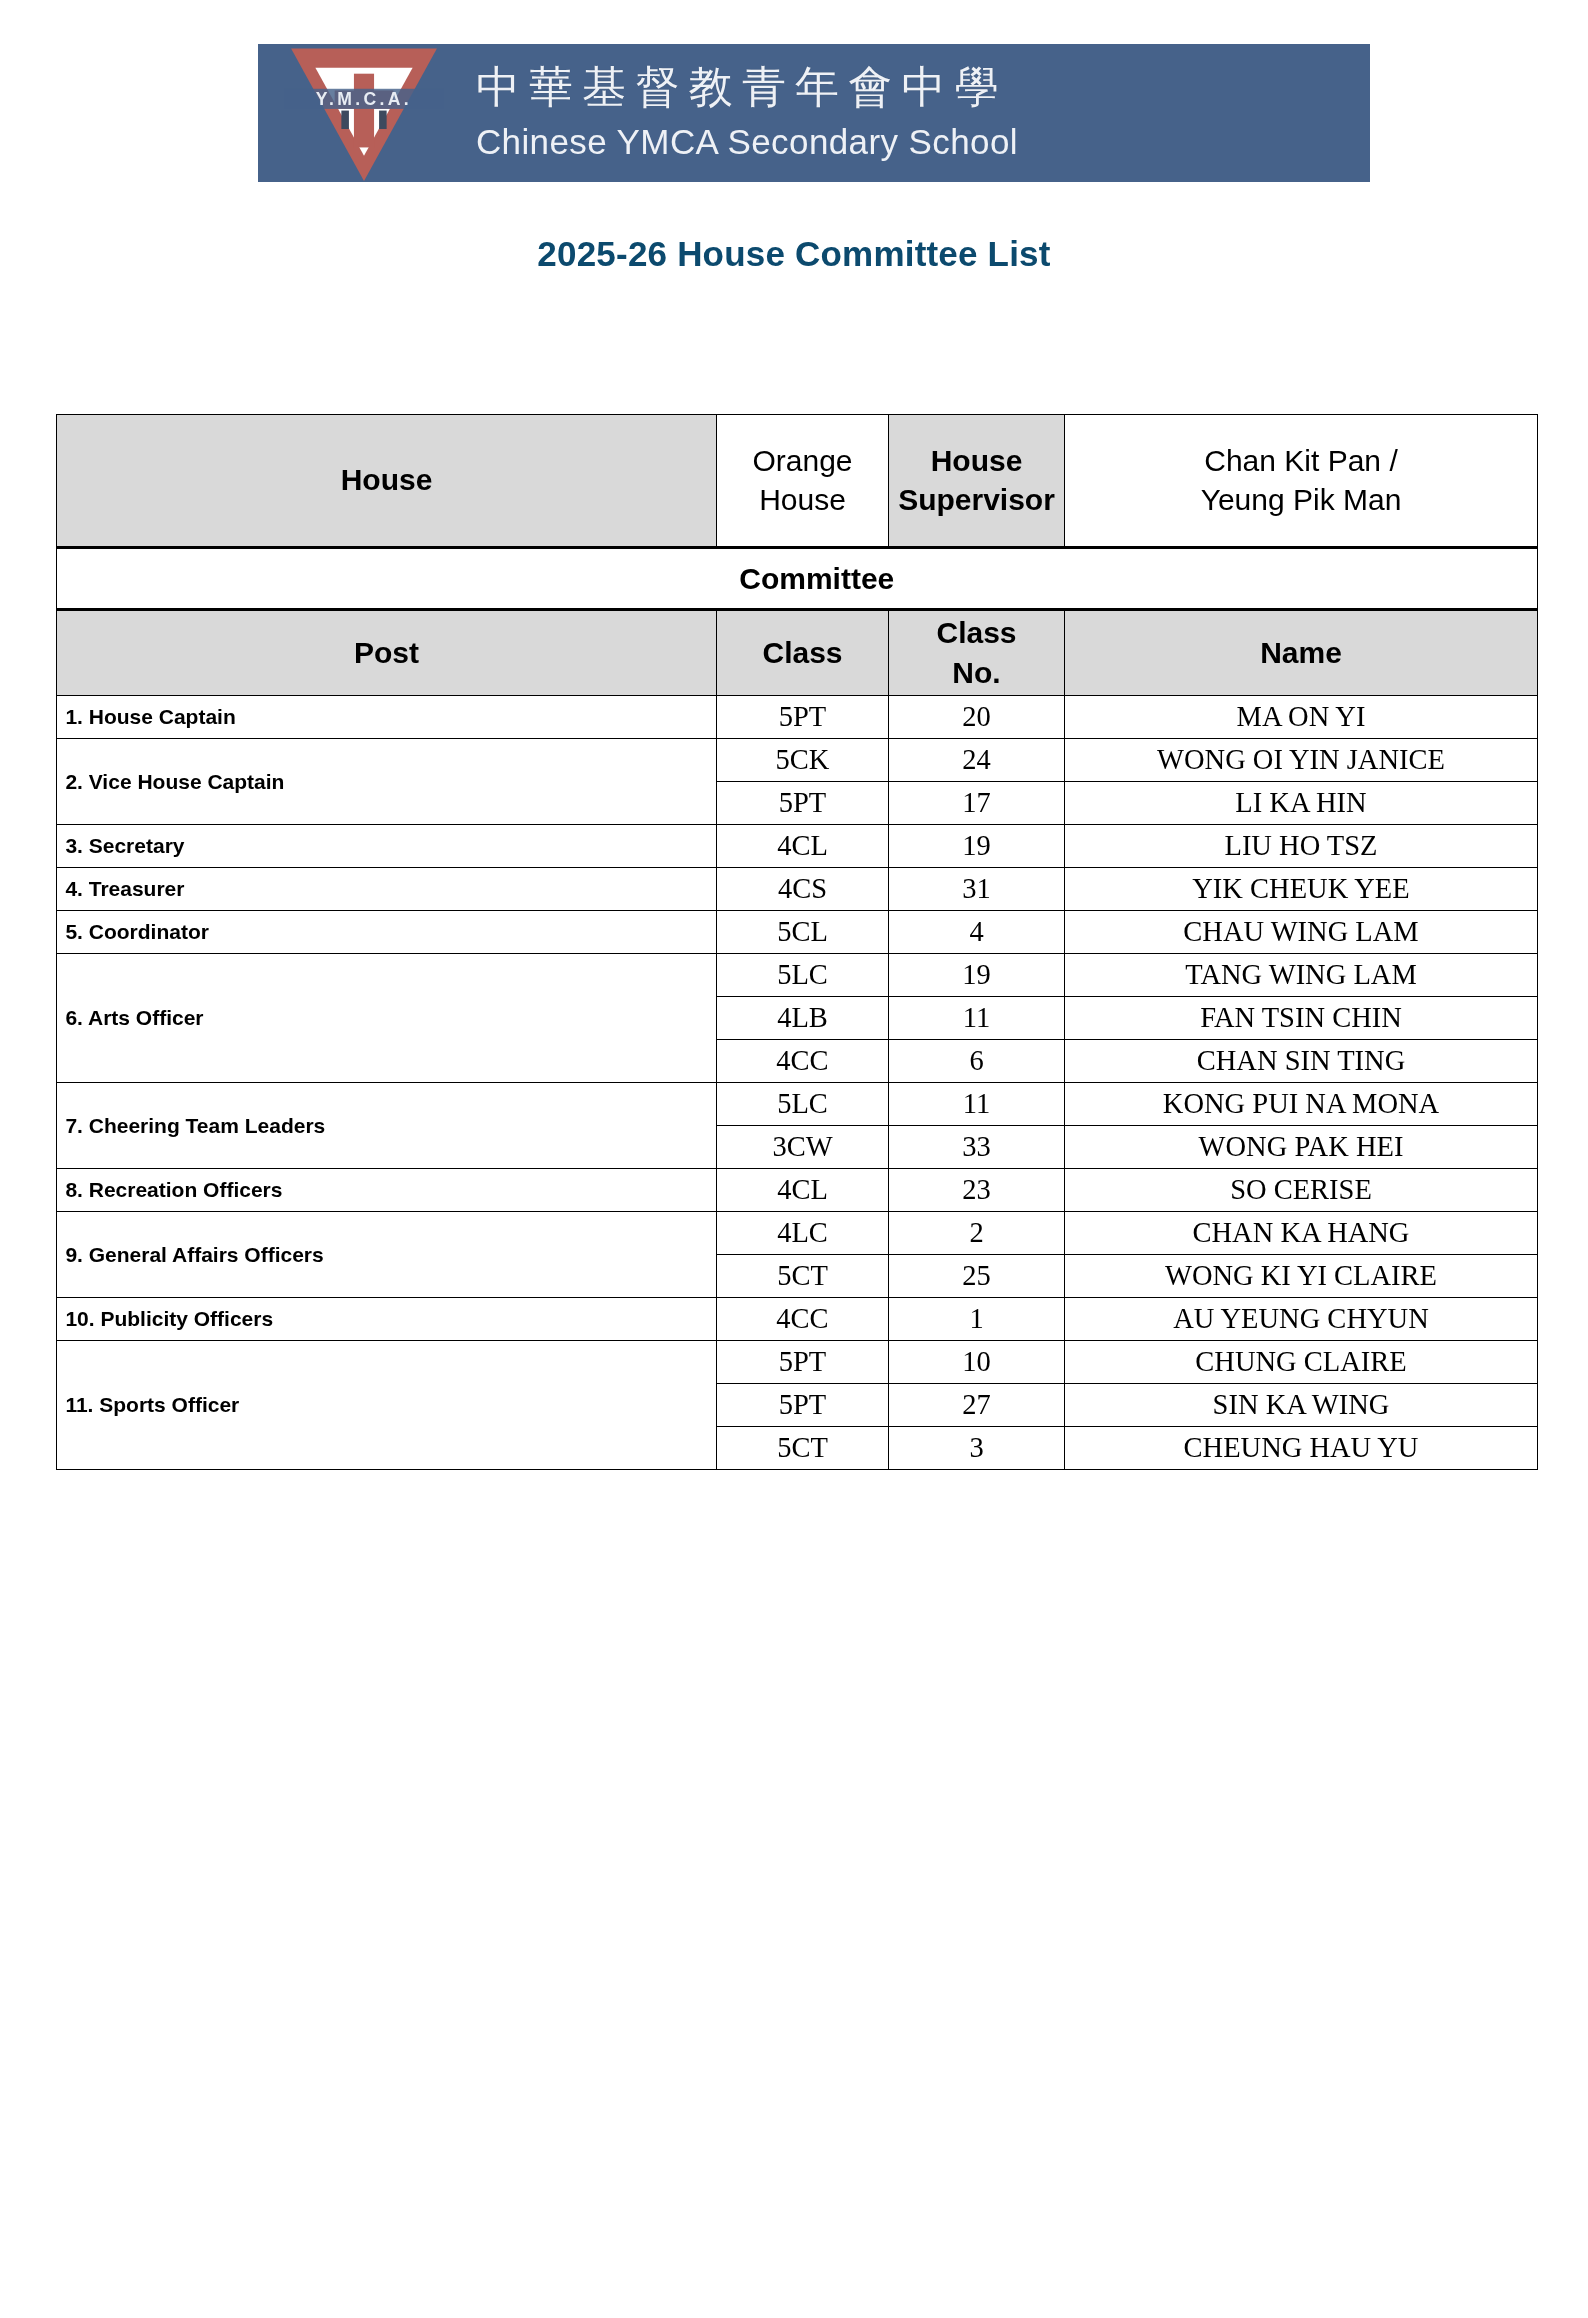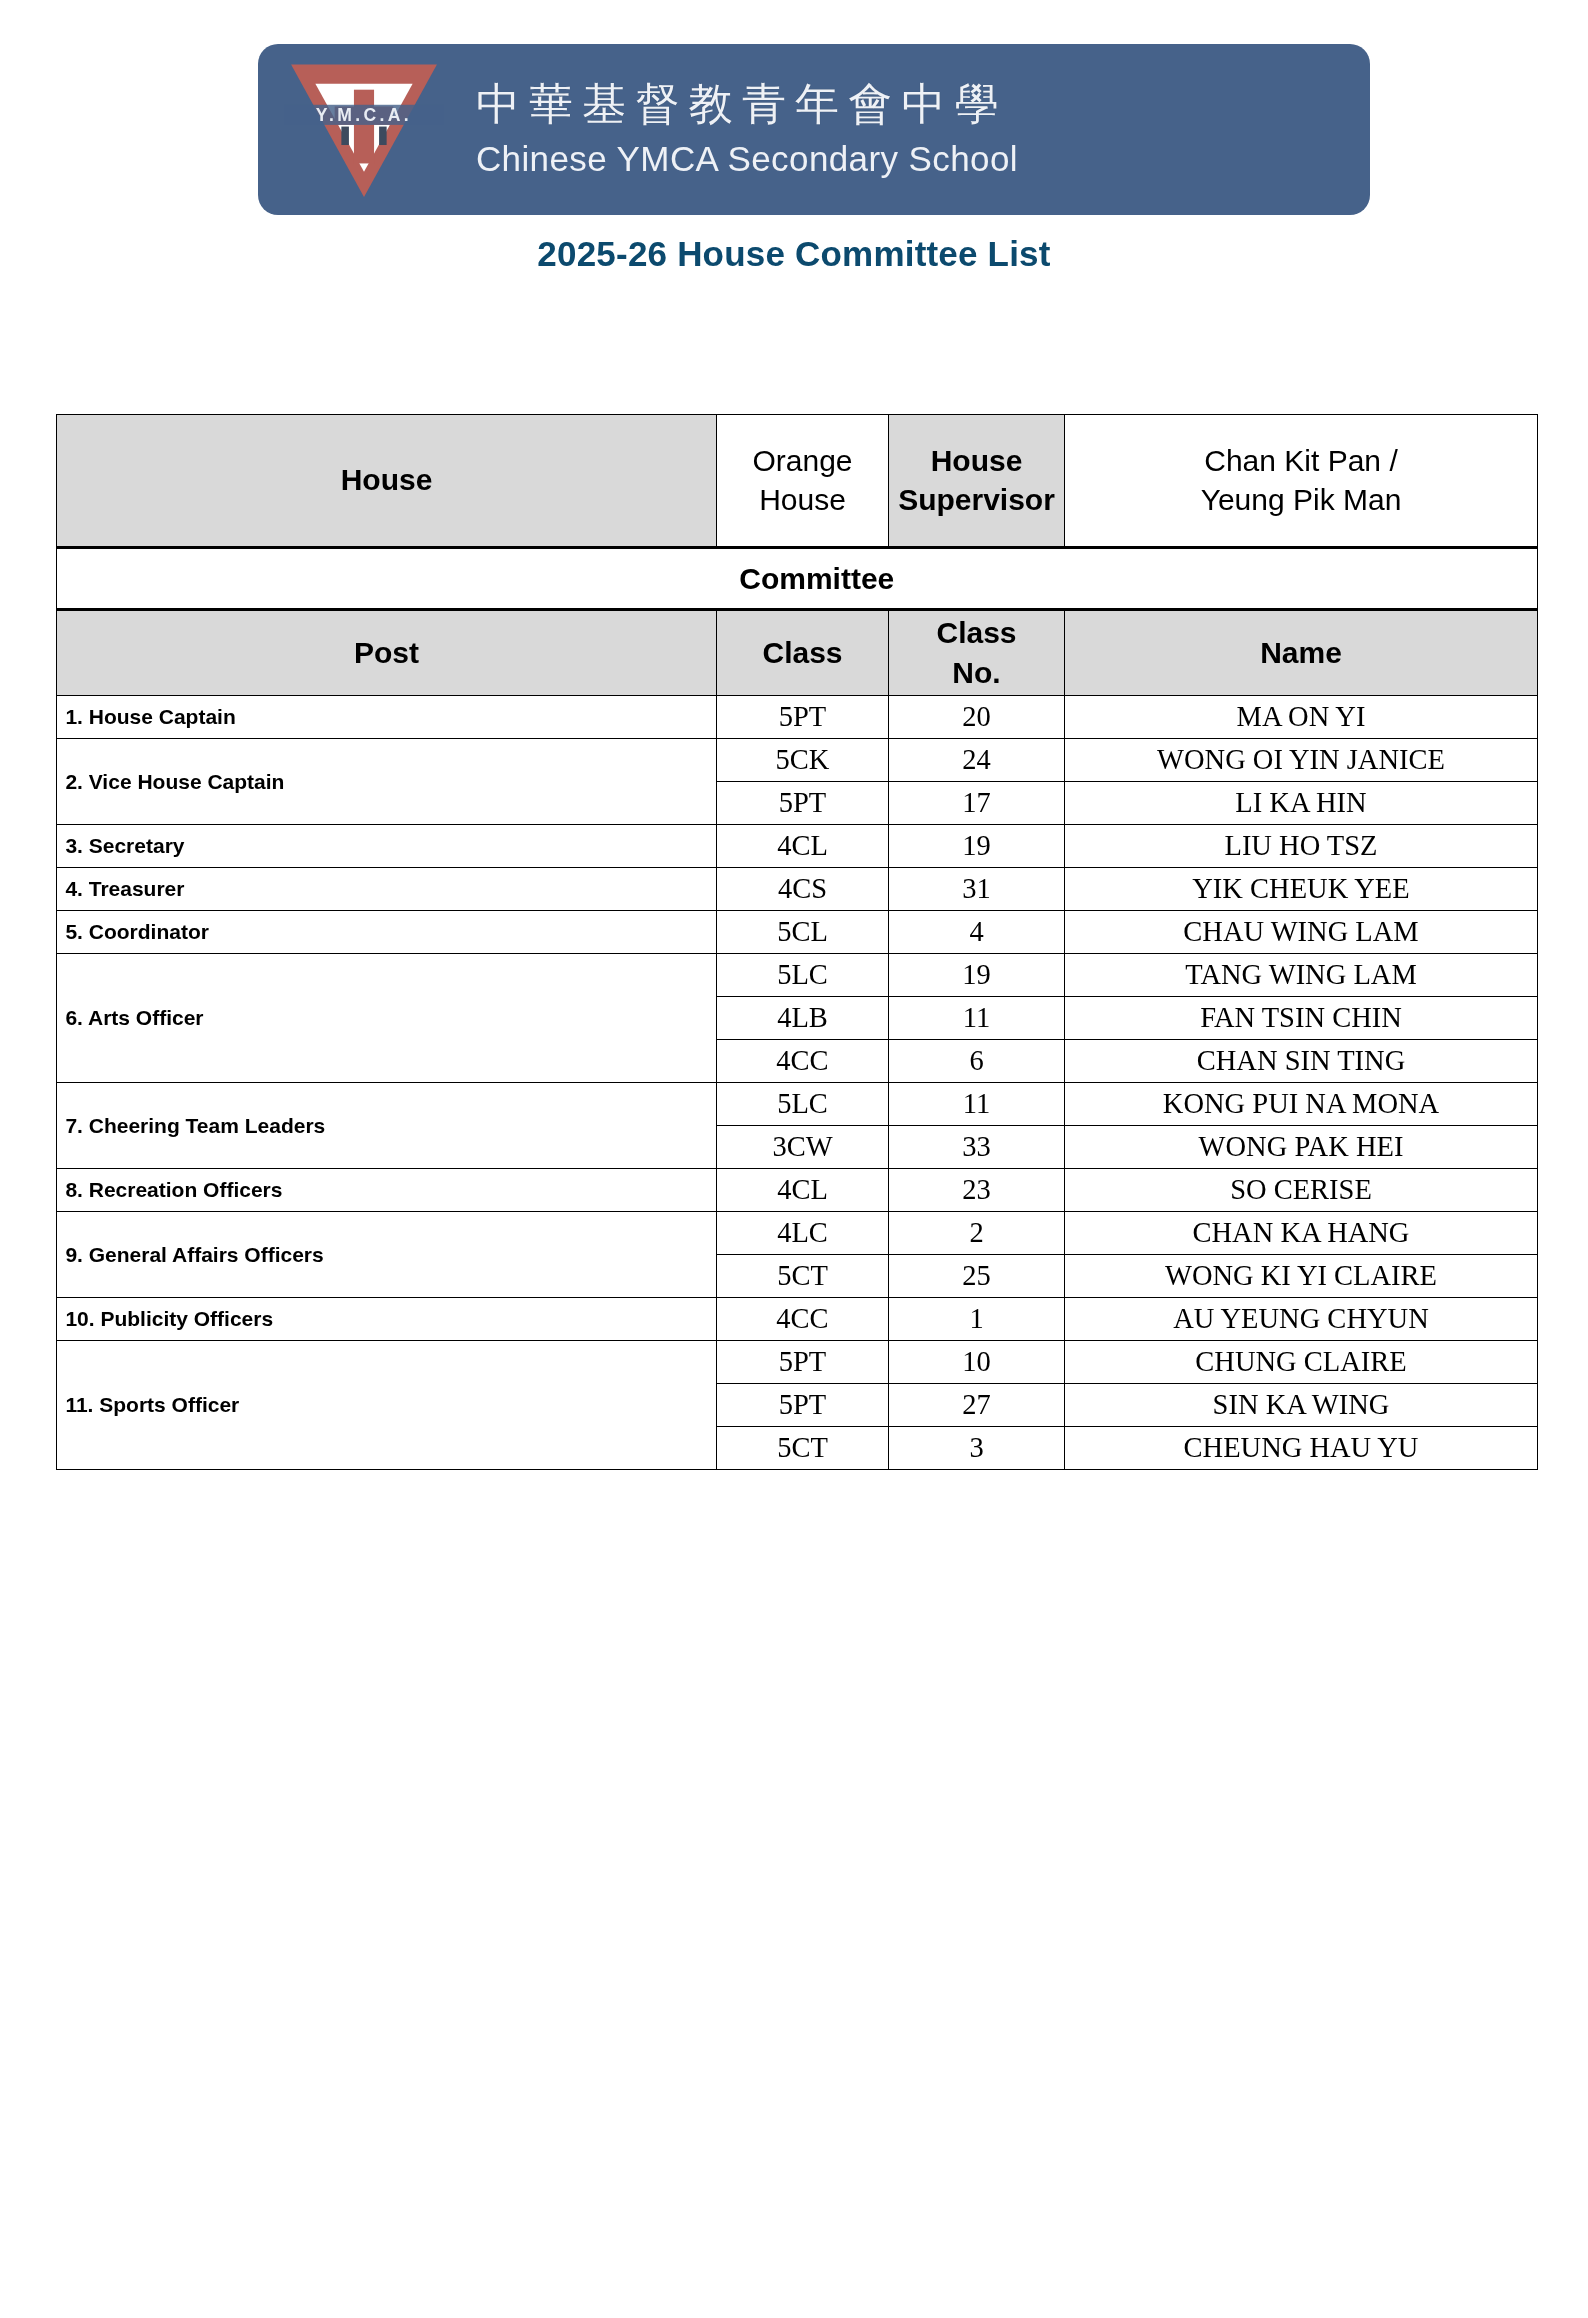--- a/index.html
+++ b/index.html
@@ -14,26 +14,25 @@
     position: relative;
     overflow: hidden;
   }
 
   
   #banner {
     position: absolute;
     left: 258px;
     top: 44px;
     width: 1112px;
-    height: 171px;
+    height: 138px;
     background: #46628a;
     display: flex;
     align-items: center;
     overflow: hidden;
-    border-radius: 20px;
   }
   #logo-mark {
     position: relative;
     width: 176px;
     height: 147px;
     margin-left: 18.4px;
     flex: none;
   }
   #logo-mark svg { display: block; }
   #banner-text {

